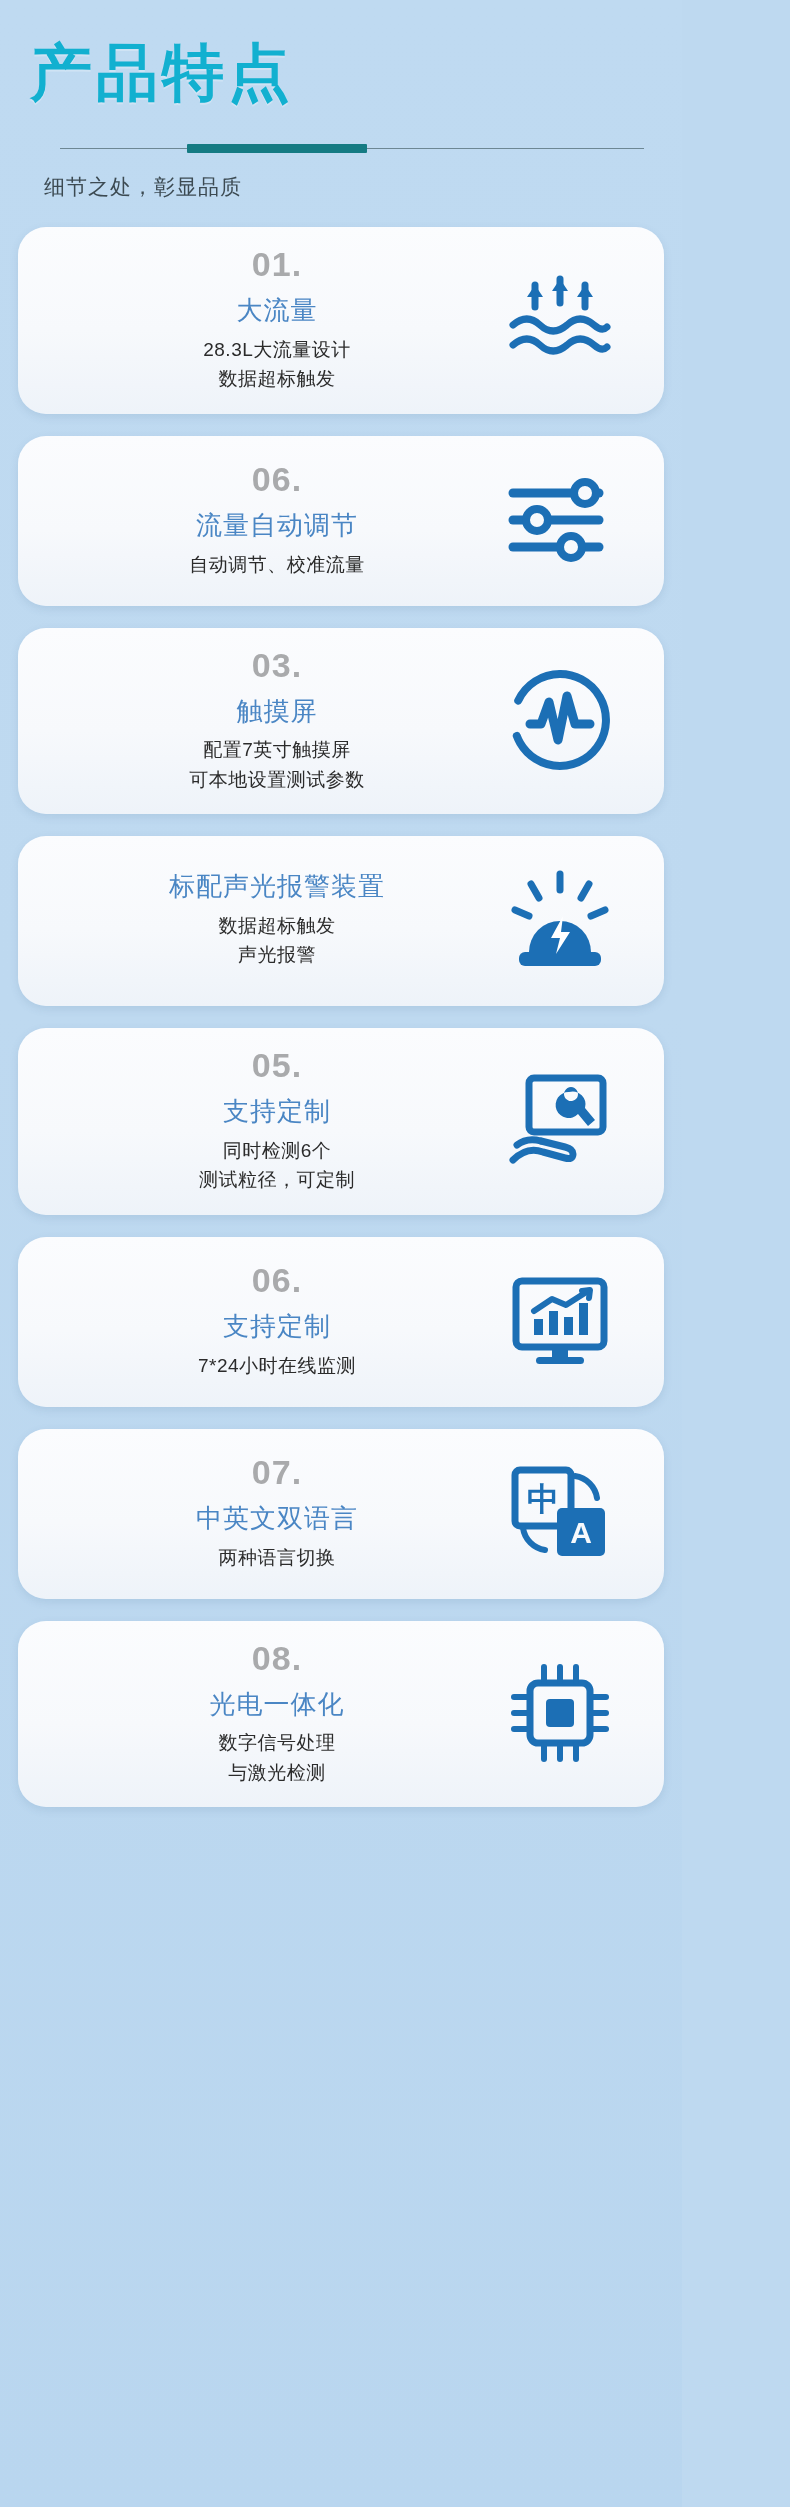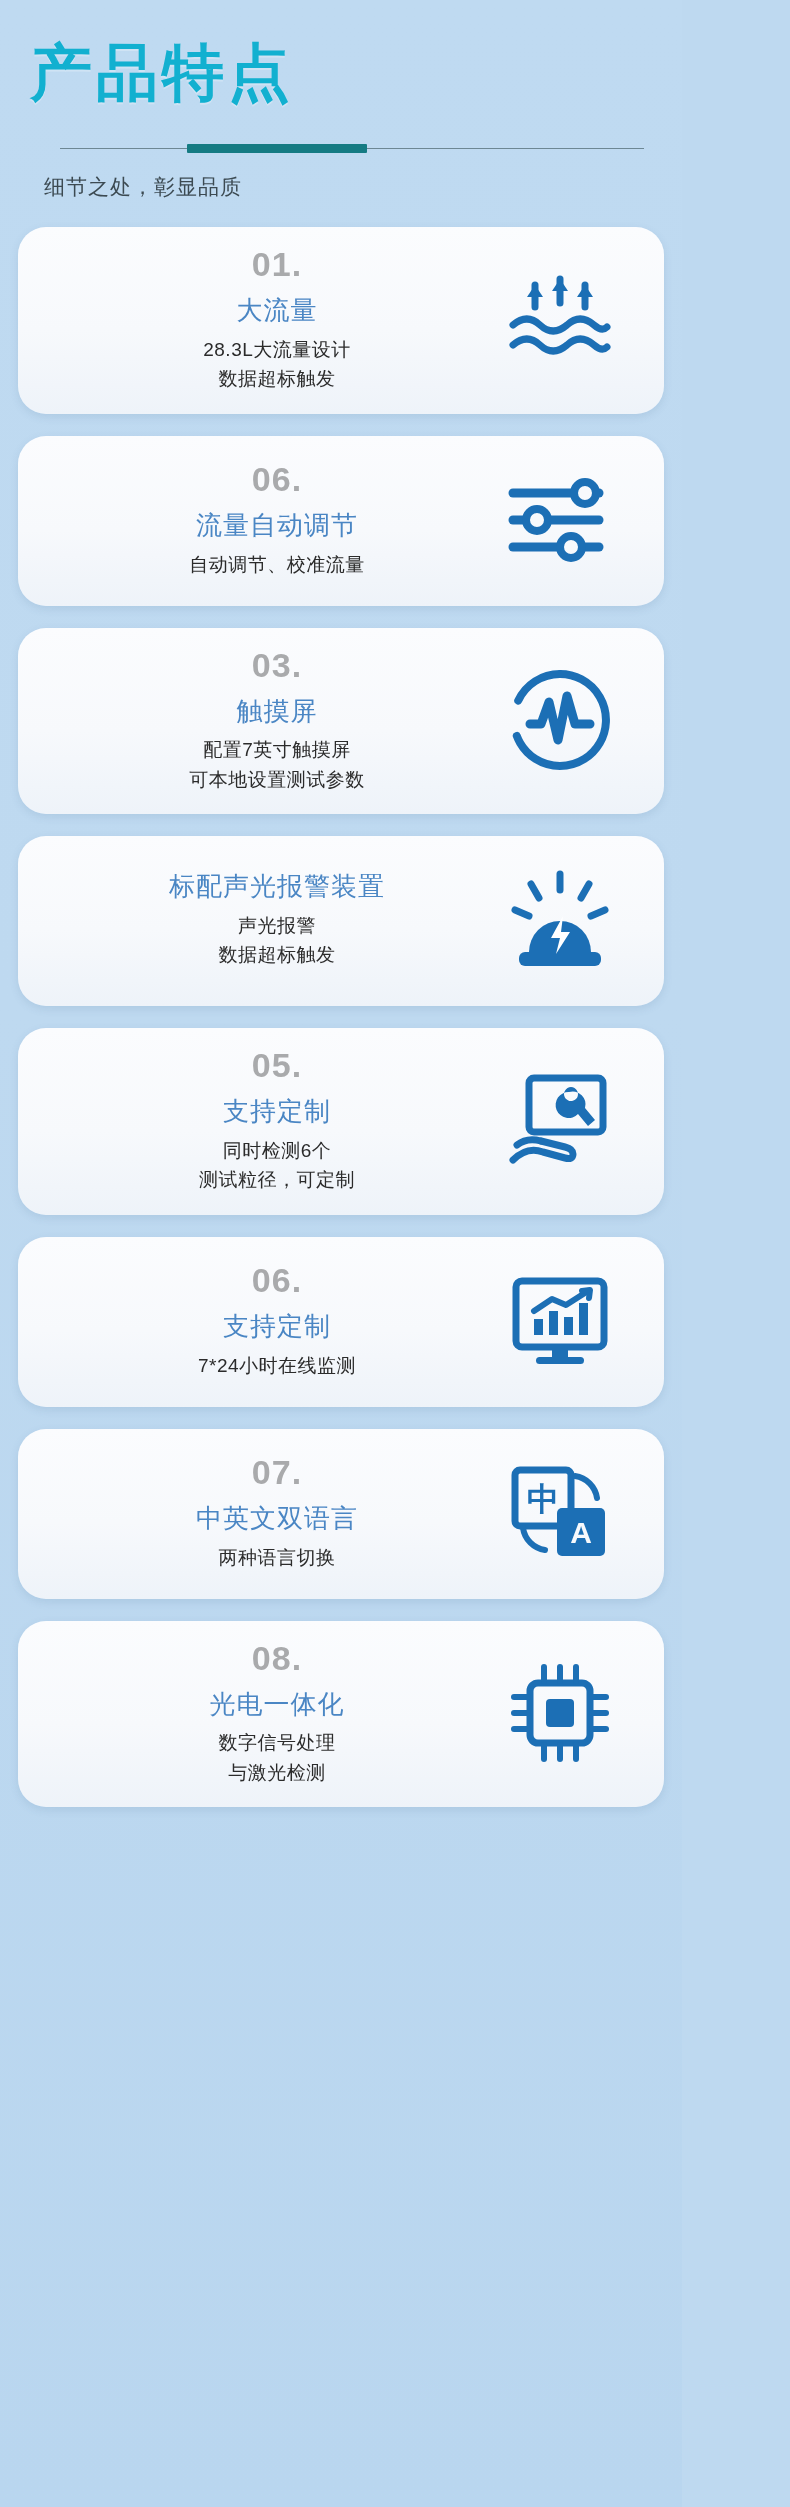--- a/index.html
+++ b/index.html
@@ -201,22 +201,22 @@
           <path d="M52 6 a46 46 0 1 1 -0.1 0" fill="none" stroke="#1c6fb5" stroke-width="8" stroke-linecap="round" stroke-dasharray="200 36 60 0"></path>
           <path d="M22 56 L33 56 L41 34 L50 72 L59 28 L67 56 L82 56" fill="none" stroke="#1c6fb5" stroke-width="9" stroke-linejoin="round" stroke-linecap="round"></path>
         </svg>
       </div>
     </div>
 
     <div class="card">
       <div class="card-text">
         <div class="card-title">标配声光报警装置</div>
         <div class="card-desc">
+          <div>数据超标触发</div>
           <div>声光报警</div>
-          <div>数据超标触发</div>
         </div>
       </div>
       <div class="card-icon">
         <svg width="106" height="100" viewBox="0 0 106 100">
           <g stroke="#1c6fb5" stroke-width="7" stroke-linecap="round">
             <line x1="53" y1="4" x2="53" y2="20"></line>
             <line x1="24" y1="14" x2="32" y2="28"></line>
             <line x1="82" y1="14" x2="74" y2="28"></line>
             <line x1="8" y1="40" x2="22" y2="46"></line>
             <line x1="98" y1="40" x2="84" y2="46"></line>

